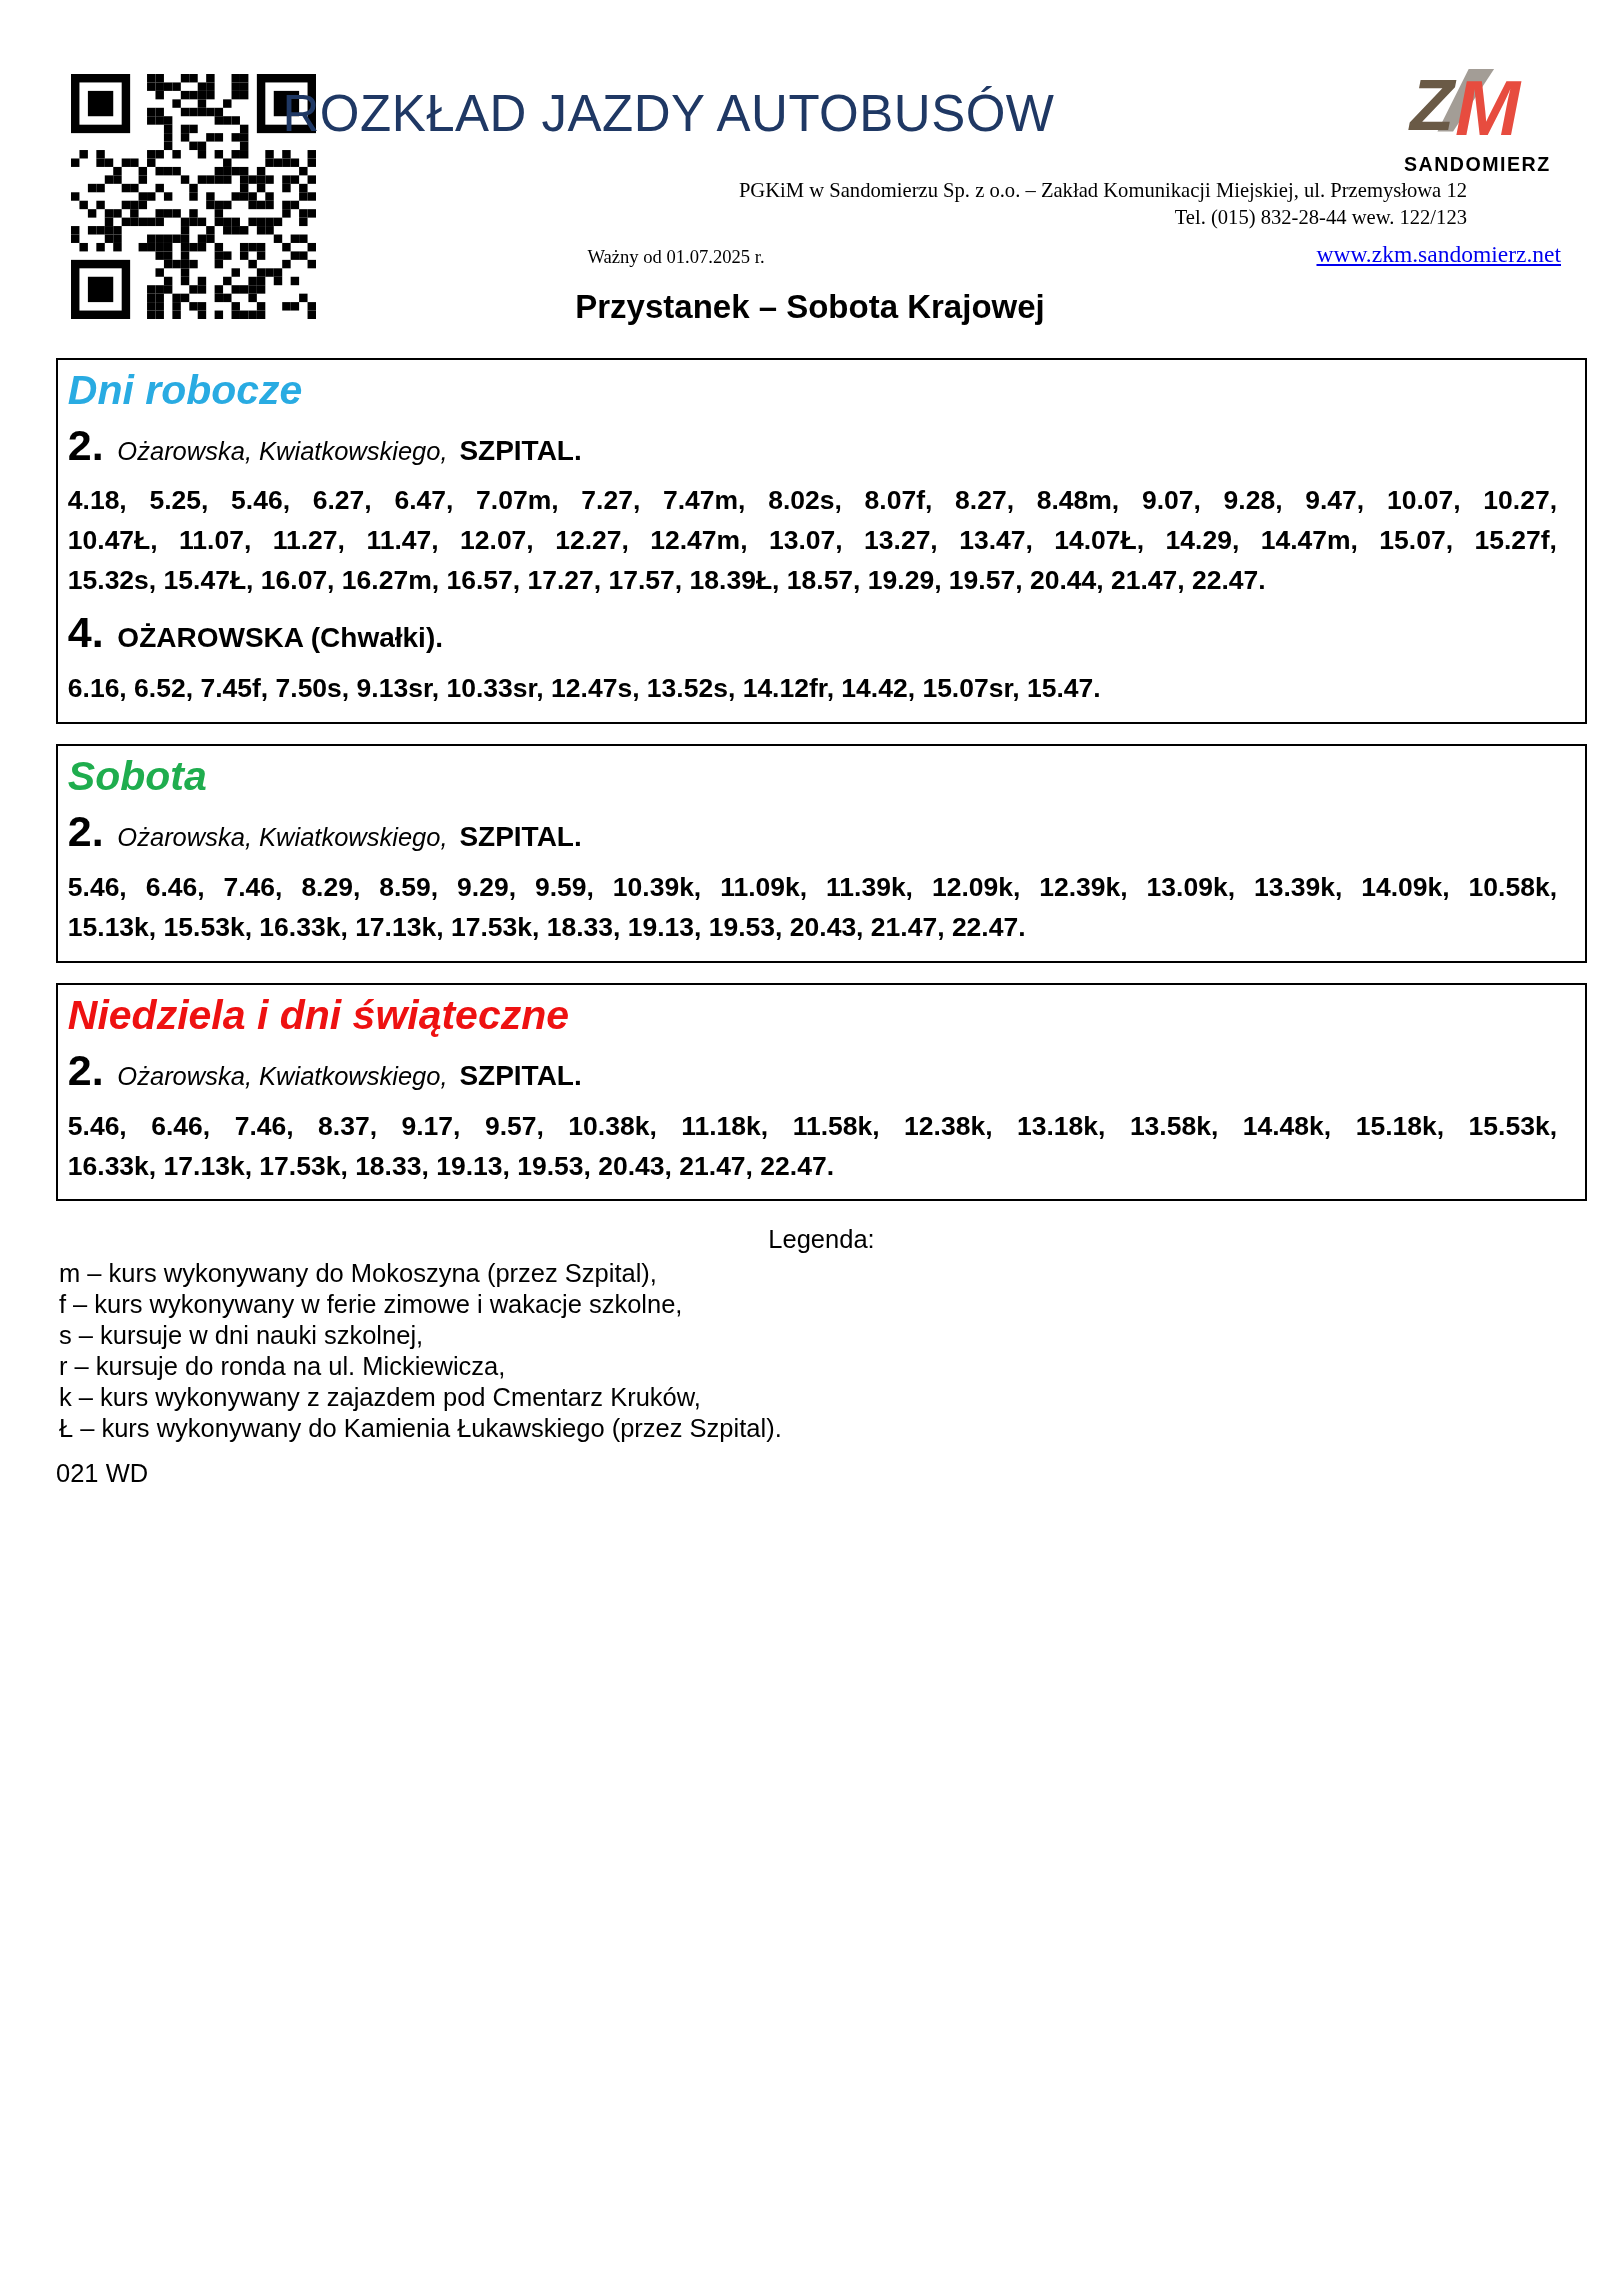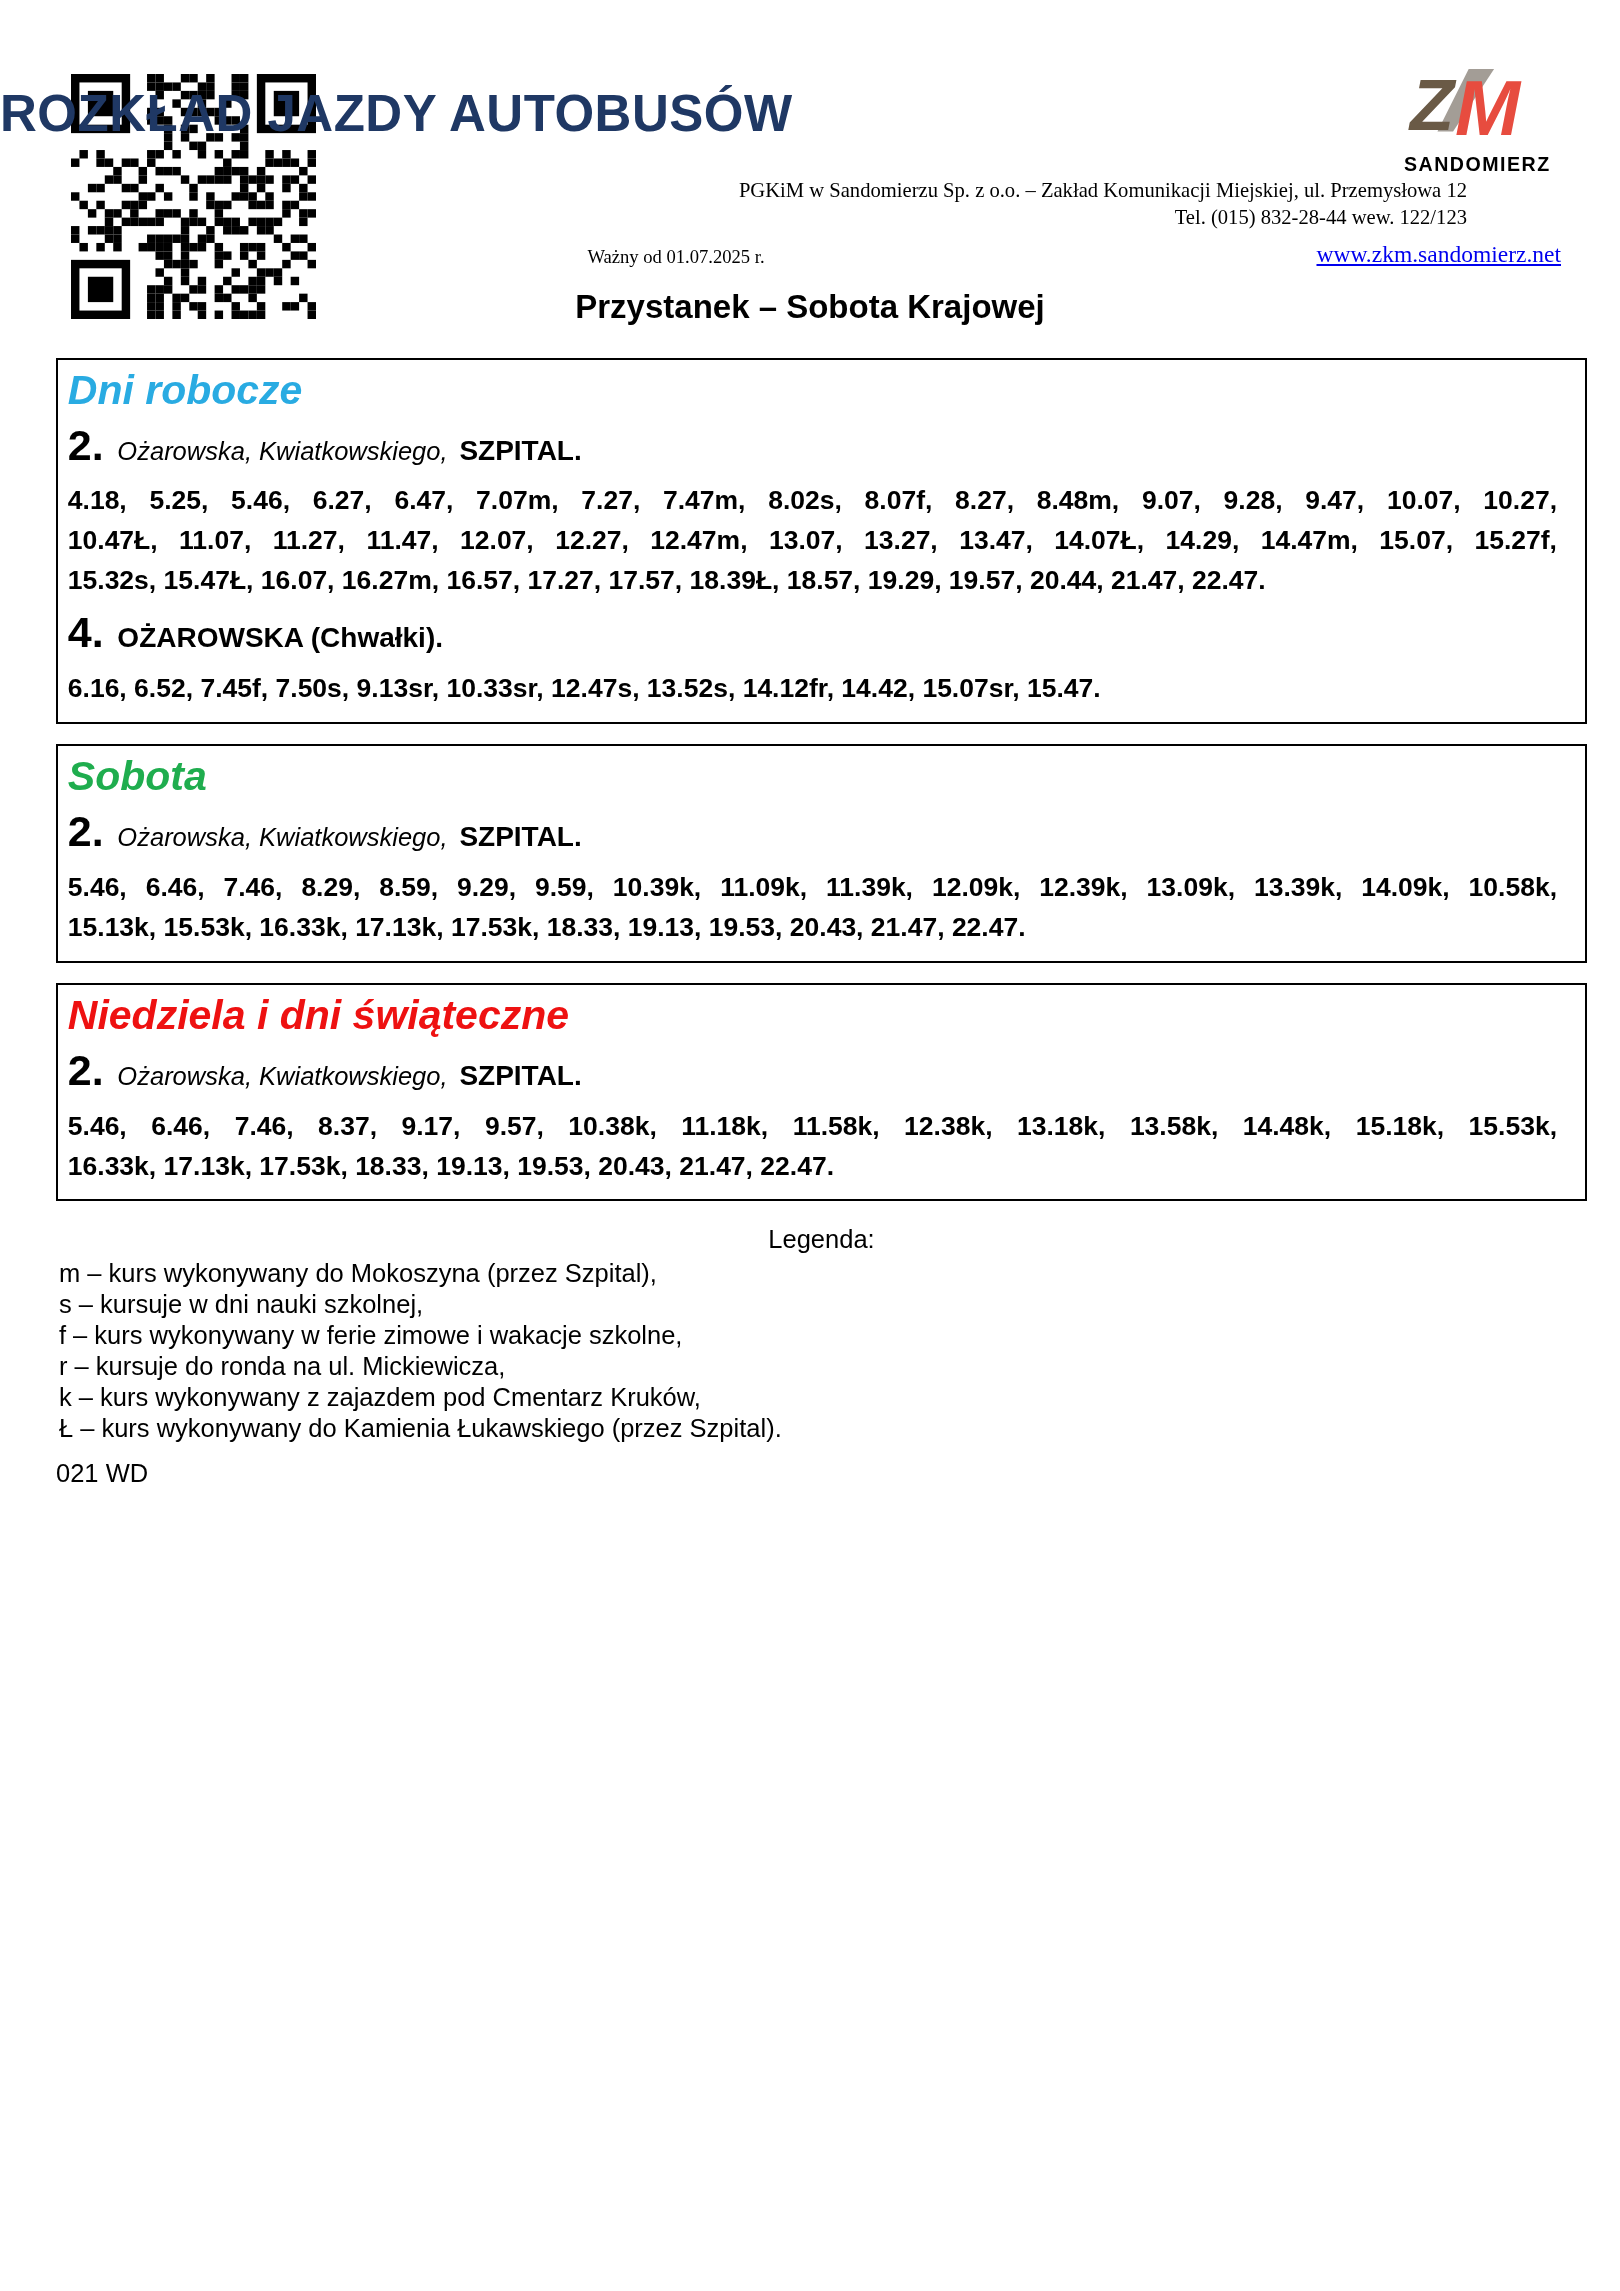--- a/index.html
+++ b/index.html
@@ -1,22 +1,22 @@
 <!DOCTYPE html>
 <html><head>
 <meta charset="utf-8">
 <style>
   html,body{margin:0;padding:0;background:#fff;}
   .page{position:relative;width:1620px;height:2292px;background:#fff;overflow:hidden;
         font-family:"Liberation Sans",sans-serif;color:#000;}
 
   
   .qr-wrap{position:absolute;left:71px;top:74px;width:245px;height:245px;}
-  .main-title{position:absolute;top:84px;left:0;width:1337px;text-align:left;
-              font-size:51px;font-weight:bold;color:#1f3864;letter-spacing:0.5px;}
+  .main-title{position:absolute;top:84px;left:0;width:1337px;text-align:center;
+              font-size:51px;font-weight:normal;color:#1f3864;letter-spacing:0.5px;}
   .company{position:absolute;top:177px;left:0;width:1467px;text-align:right;
            font-family:"Liberation Serif",serif;font-size:20.6px;line-height:26.5px;}
   .valid-from{position:absolute;top:246px;left:0;width:1352px;text-align:center;
               font-family:"Liberation Serif",serif;font-size:18.6px;}
   .site-link{position:absolute;top:241px;right:59px;font-family:"Liberation Serif",serif;
              font-size:23.5px;color:#0000ee;text-decoration:underline;cursor:pointer;}
   .stop-title{position:absolute;top:288px;left:0;width:1620px;text-align:center;
               font-size:33px;font-weight:bold;}
   .logo{position:absolute;top:67px;right:71px;width:145px;text-align:center;}
   .logo-city{font-size:19.6px;font-weight:bold;letter-spacing:1.5px;margin-top:-2px;
@@ -393,22 +393,22 @@
       </div>
       <div>
         <div class="tl j">5.46, 6.46, 7.46, 8.37, 9.17, 9.57, 10.38k, 11.18k, 11.58k, 12.38k, 13.18k, 13.58k, 14.48k, 15.18k, 15.53k,</div>
         <div class="tl">16.33k, 17.13k, 17.53k, 18.33, 19.13, 19.53, 20.43, 21.47, 22.47.</div>
       </div>
     </div>
 
     <div class="legend-title">Legenda:</div>
     <div class="legend-items">
       <div>m – kurs wykonywany do Mokoszyna (przez Szpital),</div>
+      <div>f  – kurs wykonywany w ferie zimowe i wakacje szkolne,</div>
       <div>s – kursuje w dni nauki szkolnej,</div>
-      <div>f  – kurs wykonywany w ferie zimowe i wakacje szkolne,</div>
       <div>r – kursuje do ronda na ul. Mickiewicza,</div>
       <div>k – kurs wykonywany z zajazdem pod Cmentarz Kruków,</div>
       <div>Ł – kurs wykonywany do Kamienia Łukawskiego (przez Szpital).</div>
     </div>
 
     <div class="doc-code">021 WD</div>
   </div>
 </div>
 
 

